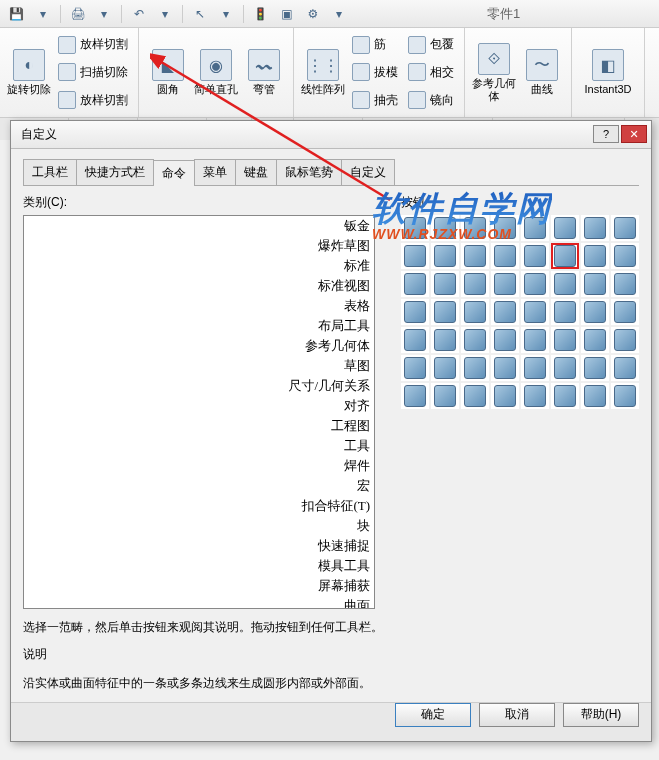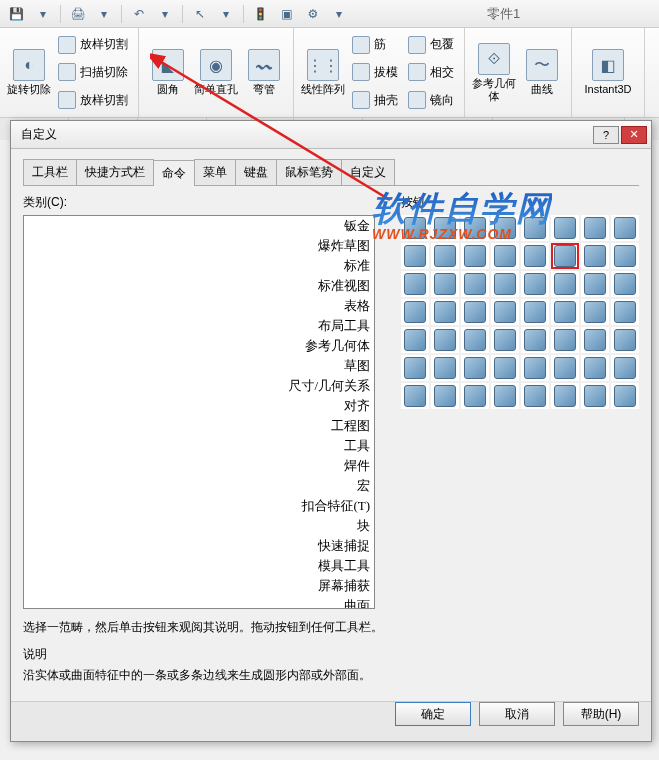--- a/index.html
+++ b/index.html
@@ -33,21 +33,21 @@
     .lbl-cat { font-size: 12px; margin-bottom: 4px; }
     .listbox { height: 394px; border: 1px solid #888; background: #fff; overflow-y: auto; }
     .listbox .item { padding: 1px 4px; font-size: 13px; font-family: SimSun, serif; text-align: right; }
     .right-col { margin-left: 20px; flex: 1; }
     .btn-grid { display: grid; grid-template-columns: repeat(8, 28px); gap: 2px 2px; }
     .btn-grid .cell { width: 28px; height: 26px; border: 1px solid transparent; display: flex; align-items: center; justify-content: center; background: #fff; }
     .btn-grid .cell .ico { width: 22px; height: 22px; background: linear-gradient(135deg,#a8c8e0,#6090b8); border: 1px solid #4a6a8a; border-radius: 3px; }
     .btn-grid .cell.hl { border: 2px solid #e02020; }
     .hint { margin-top: 10px; font-size: 12px; }
     .desc-lbl { margin-top: 10px; font-size: 12px; }
-    .desc-txt { margin-top: 4px; font-size: 12px; font-family: Liberation Mono, monospace; }
+    .desc-txt { margin-top: 12px; font-size: 12px; font-family: Liberation Mono, monospace; }
     .dlg-footer { height: 40px; display: flex; justify-content: flex-end; align-items: flex-start; gap: 8px; padding: 0 12px; border-top: 1px solid #ccc; background: #e8e8e8; }
     .dlg-footer button { width: 76px; height: 24px; background: linear-gradient(#fdfdfd,#e0e0e0); border: 1px solid #888; font-size: 12px; }
     .dlg-footer button.primary { border: 1px solid #3a80c0; }
     .arrow { position: absolute; pointer-events: none; z-index: 20; }
     .watermark { position: absolute; left: 372px; top: 190px; z-index: 25; font-weight: bold; line-height: 1.1; text-align: left; pointer-events: none; }
     .watermark .cn { font-size: 34px; font-style: italic; background: linear-gradient(#2060c0,#4090e0); -webkit-background-clip: text; background-clip: text; color: transparent; letter-spacing: 2px; }
     .watermark .en { font-size: 14px; color: #e05020; font-style: italic; letter-spacing: 1px; }
   </style>
 </head>
 <body>

